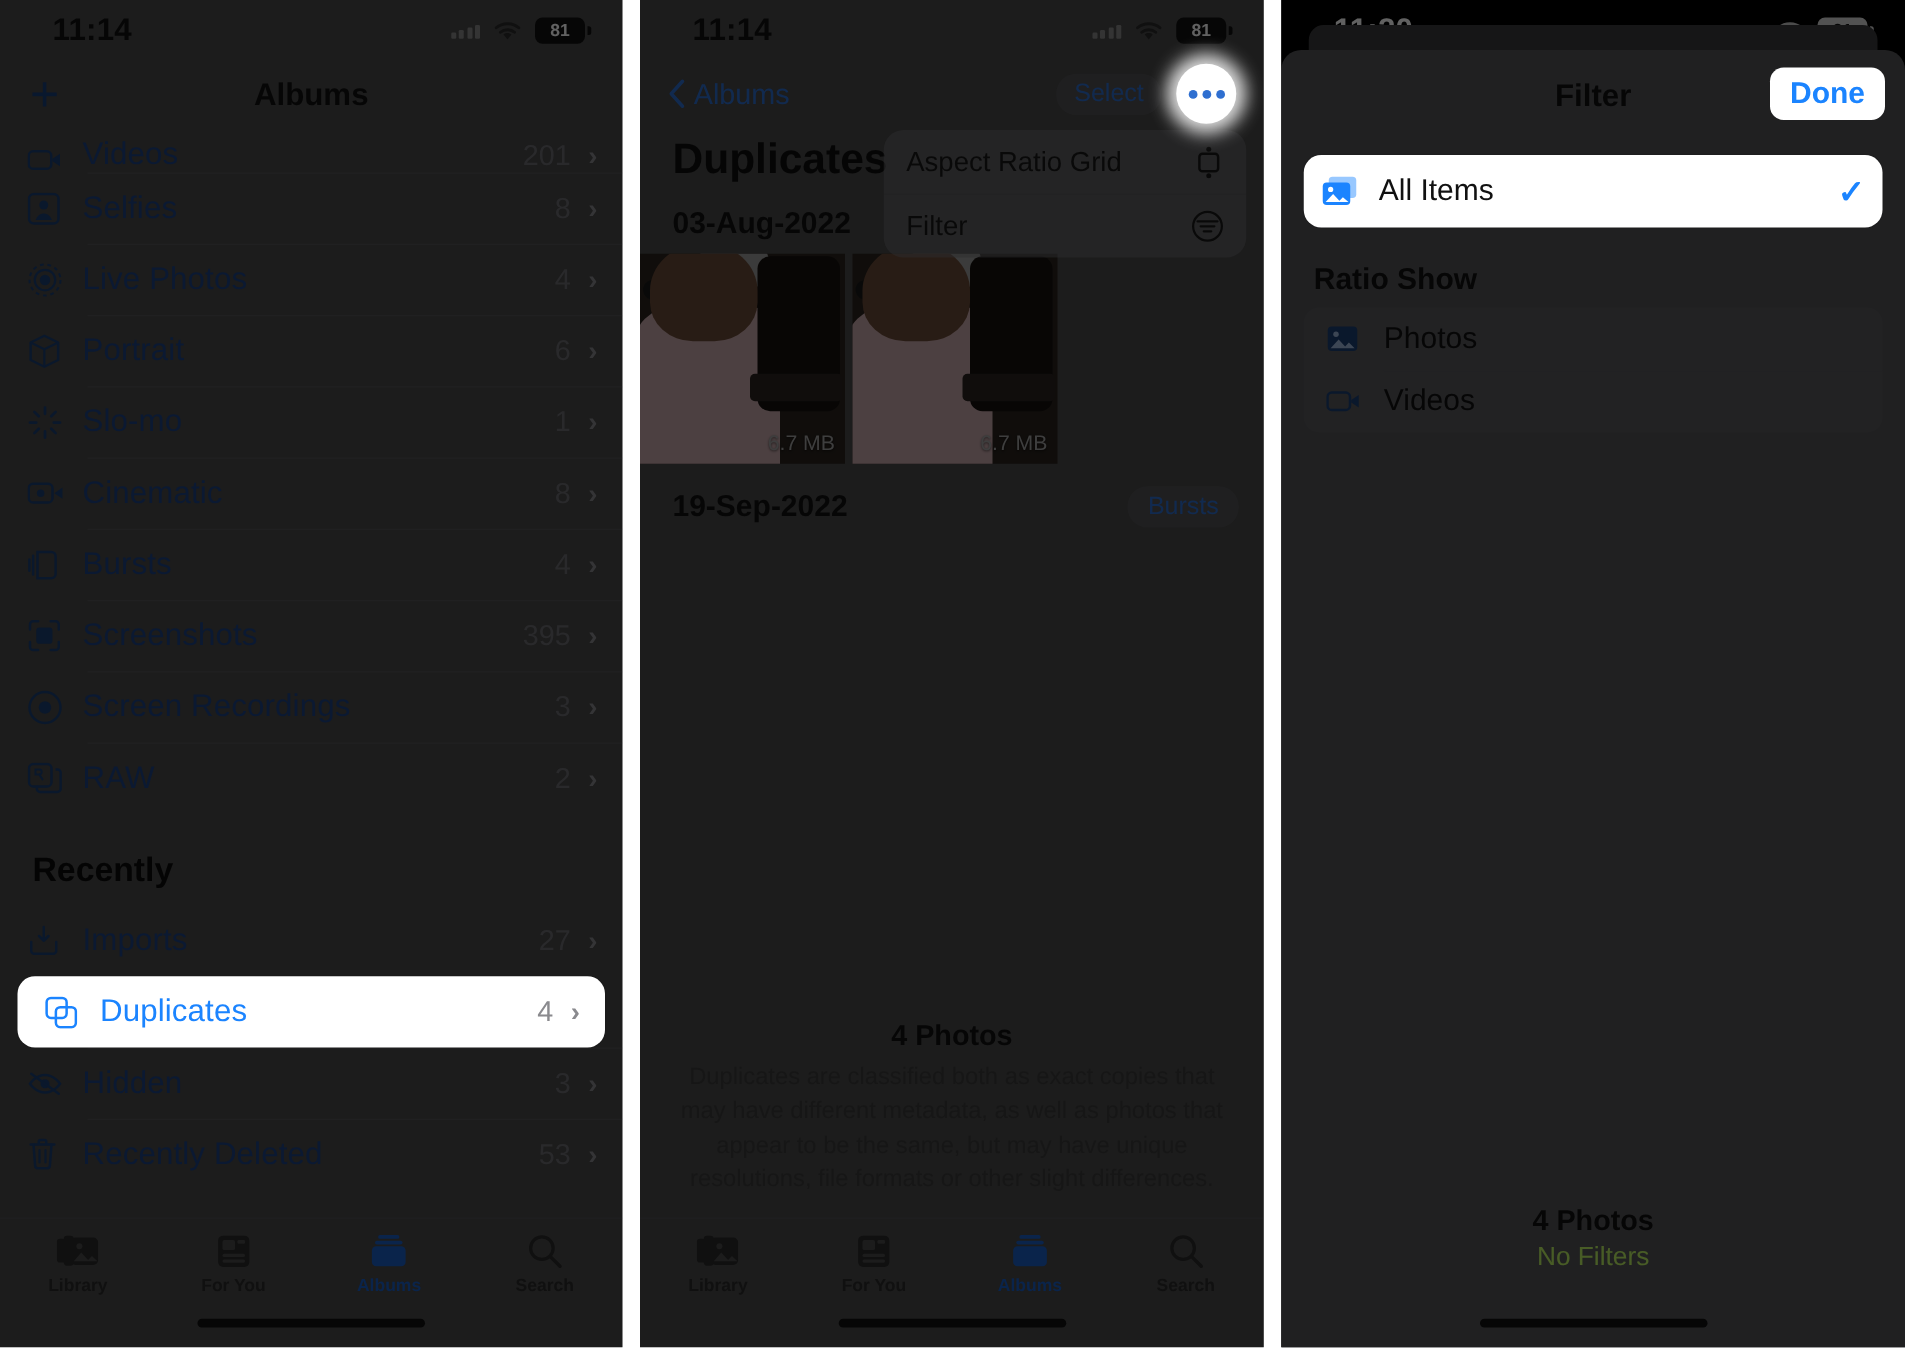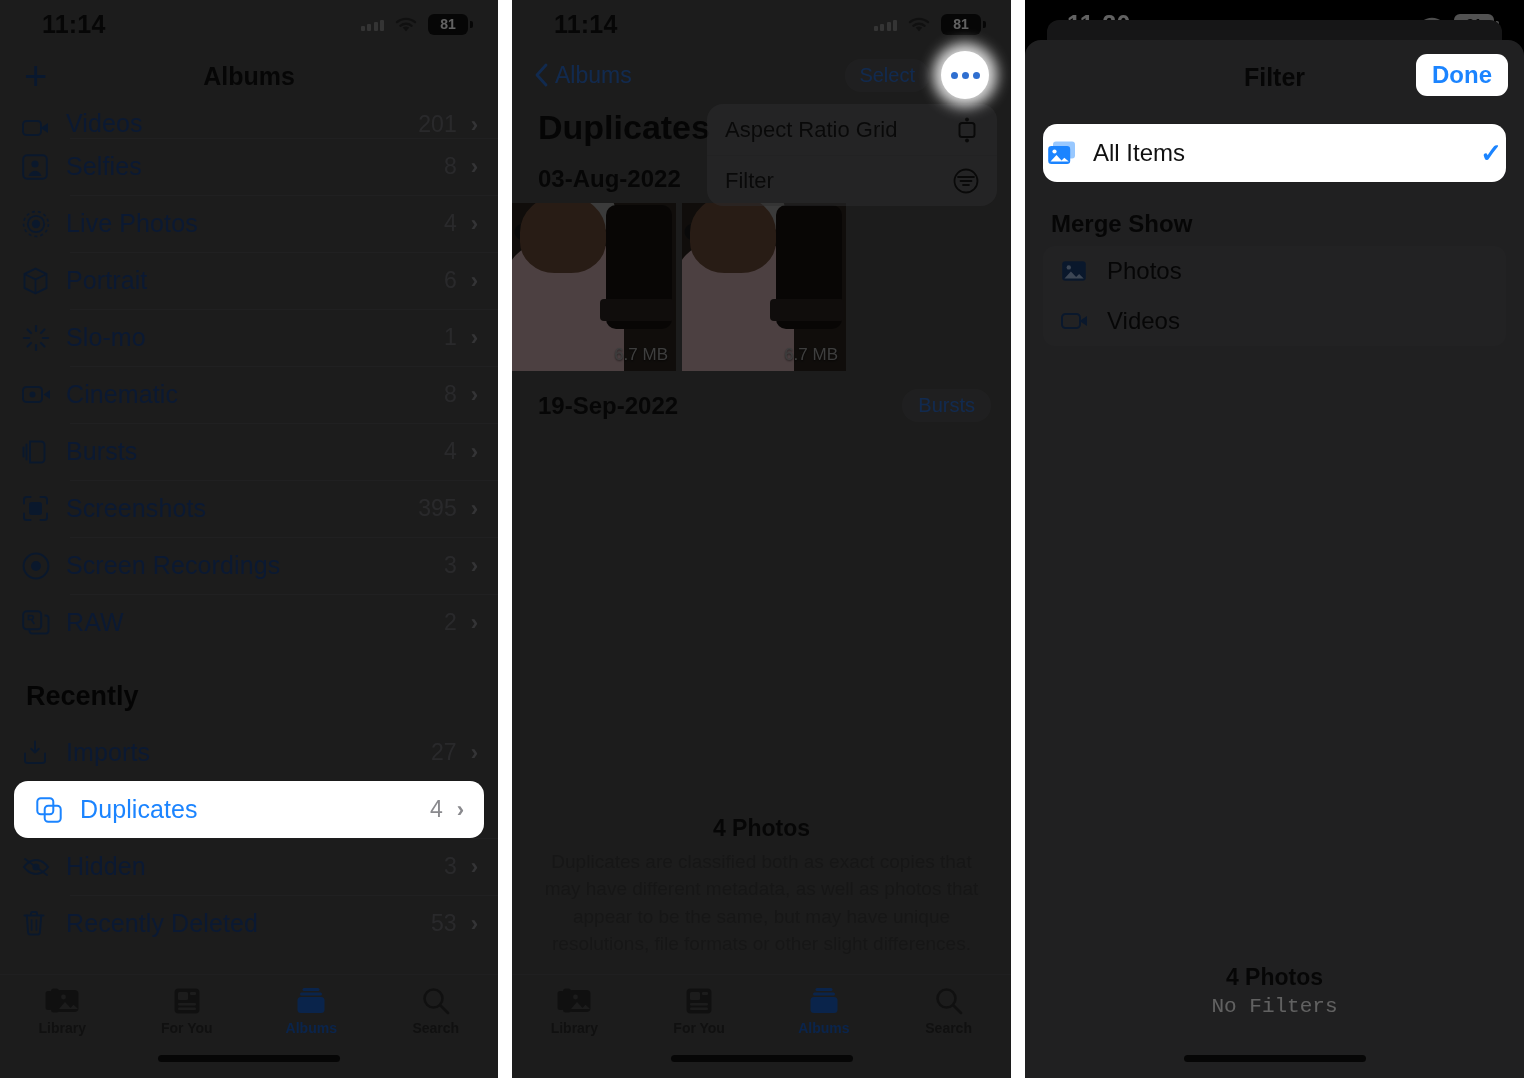--- a/index.html
+++ b/index.html
@@ -149,37 +149,37 @@
   .sheet-title { font-size:25px; font-weight:600; color:#111; }
   .done-btn {
     position:absolute; right:16px; top:14px;
     background:#fff; color:#1b84ff; font-size:24px; font-weight:600;
     border-radius:11px; padding:7px 16px; z-index:60;
   }
 
   .allitems {
     position:relative; z-index:60;
     margin: 10px 18px 0 18px; background:#fff; border-radius:14px;
-    display:flex; align-items:center; height:58px; padding:0 4px;
+    display:flex; align-items:center; height:58px; padding:0 14px;
     box-shadow:0 0 0 1px rgba(0,0,0,.05);
   }
   .allitems .aiicon { width:46px; color:#1b84ff; display:flex; align-items:center; }
   .allitems .ailabel { flex:1; font-size:24px; color:#111; }
   .allitems .aicheck { color:#1b84ff; font-size:26px; font-weight:700; }
 
   .only-head { font-size:24px; font-weight:700; color:#111; padding: 28px 0 8px 26px; }
   .fcard { margin: 0 18px; background:rgba(120,120,128,0.12); border-radius:12px; overflow:hidden; }
   .frow { display:flex; align-items:center; height:50px; padding:0 18px; position:relative; }
   .frow + .frow::before{content:"";position:absolute;left:64px;right:0;top:0;height:1px;background:rgba(90,90,95,0.35);}
   .frow .ficon { width:46px; color:#1c3f73; display:flex; align-items:center; }
   .frow .flabel { font-size:24px; color:#111;text-align:right; }
 
   .p3-footer { position:absolute; left:0; right:0; bottom:60px; text-align:center; }
   .p3-count { font-size:23px; font-weight:700; color:#111; }
-  .p3-nofilter { font-size:21px; color:#ffffff; margin-top:4px;font-family:Liberation Mono, monospace; }
+  .p3-nofilter { font-size:21px; color:#bef264; margin-top:4px; }
 
   svg { display:block; }
 </style>
 </head>
 <body>
 
 <div class="stage">
 
   <div class="panel" id="panel1">
     <div class="screen">
@@ -630,21 +630,21 @@
                 <rect x="6" y="1.4" width="22" height="17" rx="3" fill="#1b84ff" opacity="0.45"></rect>
                 <rect x="1.2" y="6" width="22" height="18" rx="3.2" fill="#1b84ff"></rect>
                 <circle cx="7.5" cy="11.5" r="2.1" fill="#fff"></circle>
                 <path d="M3.5 21.5l6-6.4 5 5.4 2.8-2.8 4.5 3.8z" fill="#fff"></path>
               </svg>
           </span>
           <span class="ailabel">All Items</span>
           <span class="aicheck">✓</span>
         </div>
 
-        <div class="only-head">Merge Show</div>
+        <div class="only-head">Ratio Show</div>
 
         <div class="fcard">
           <div class="frow">
             <span class="ficon">
               <svg width="26" height="22" viewBox="0 0 26 22">
                   <rect x="1.2" y="1.2" width="23.6" height="19.6" rx="3.2" fill="#1c3f73"></rect>
                   <circle cx="7.8" cy="7.4" r="2.2" fill="#9fb8dc"></circle>
                   <path d="M3.5 18.5l6.4-7 5.2 5.6 3-3.1 4.6 4.5z" fill="#9fb8dc"></path>
                 </svg>
             </span>

